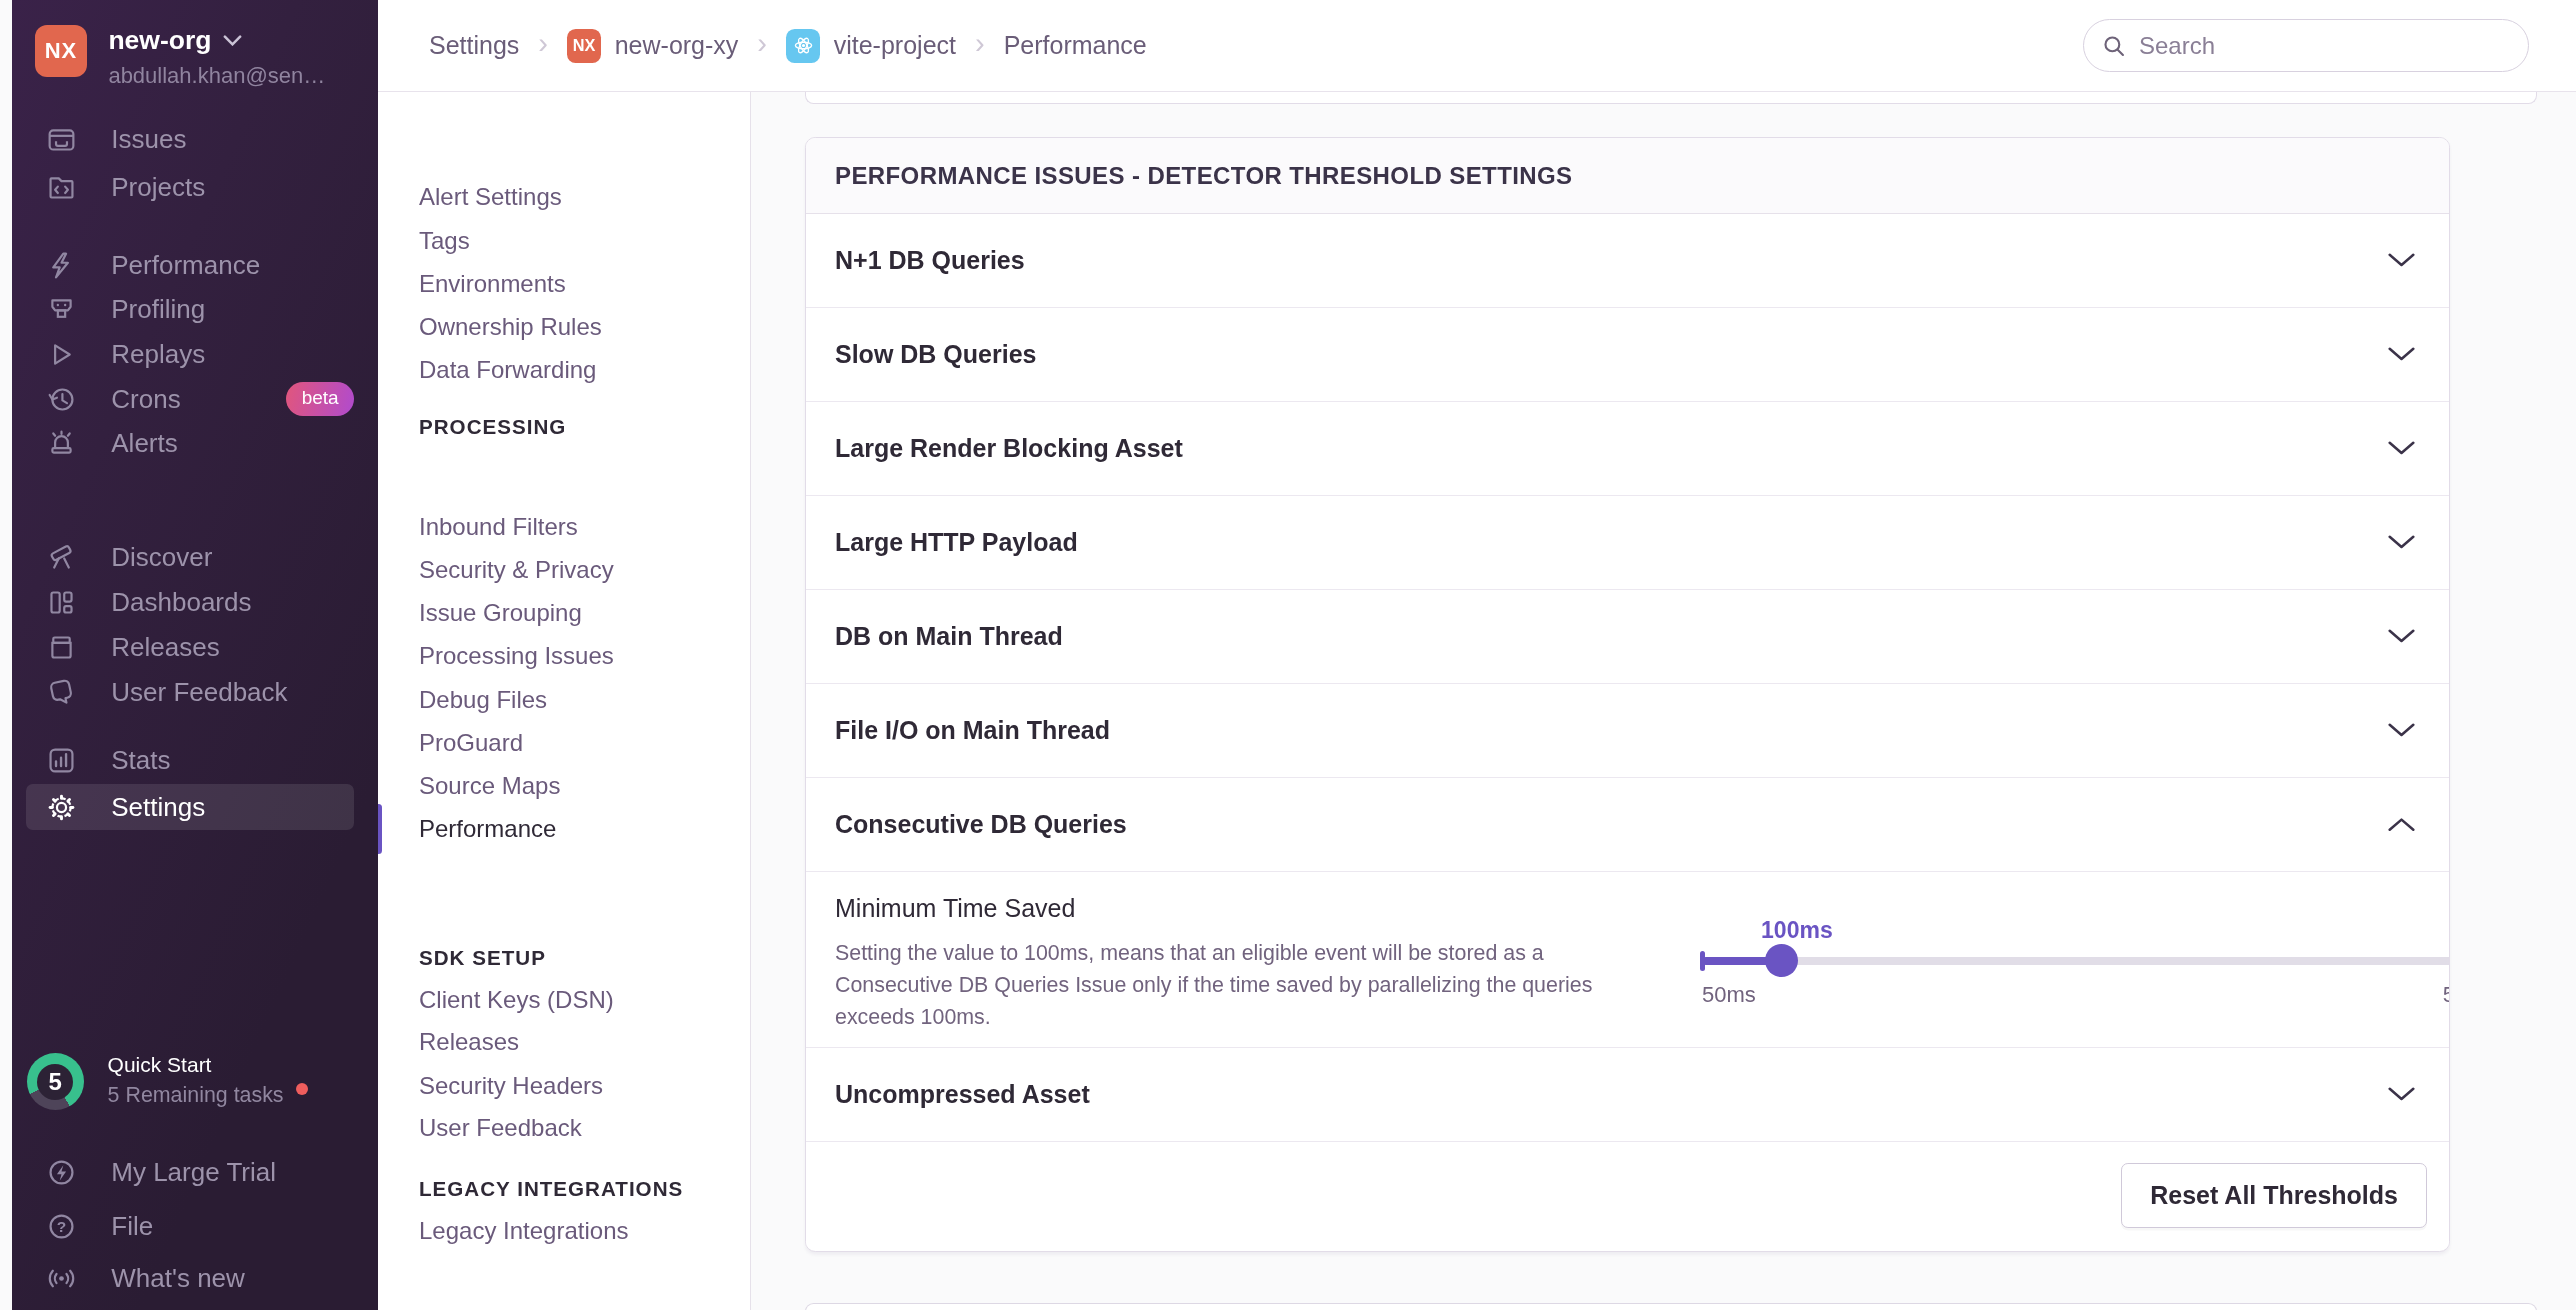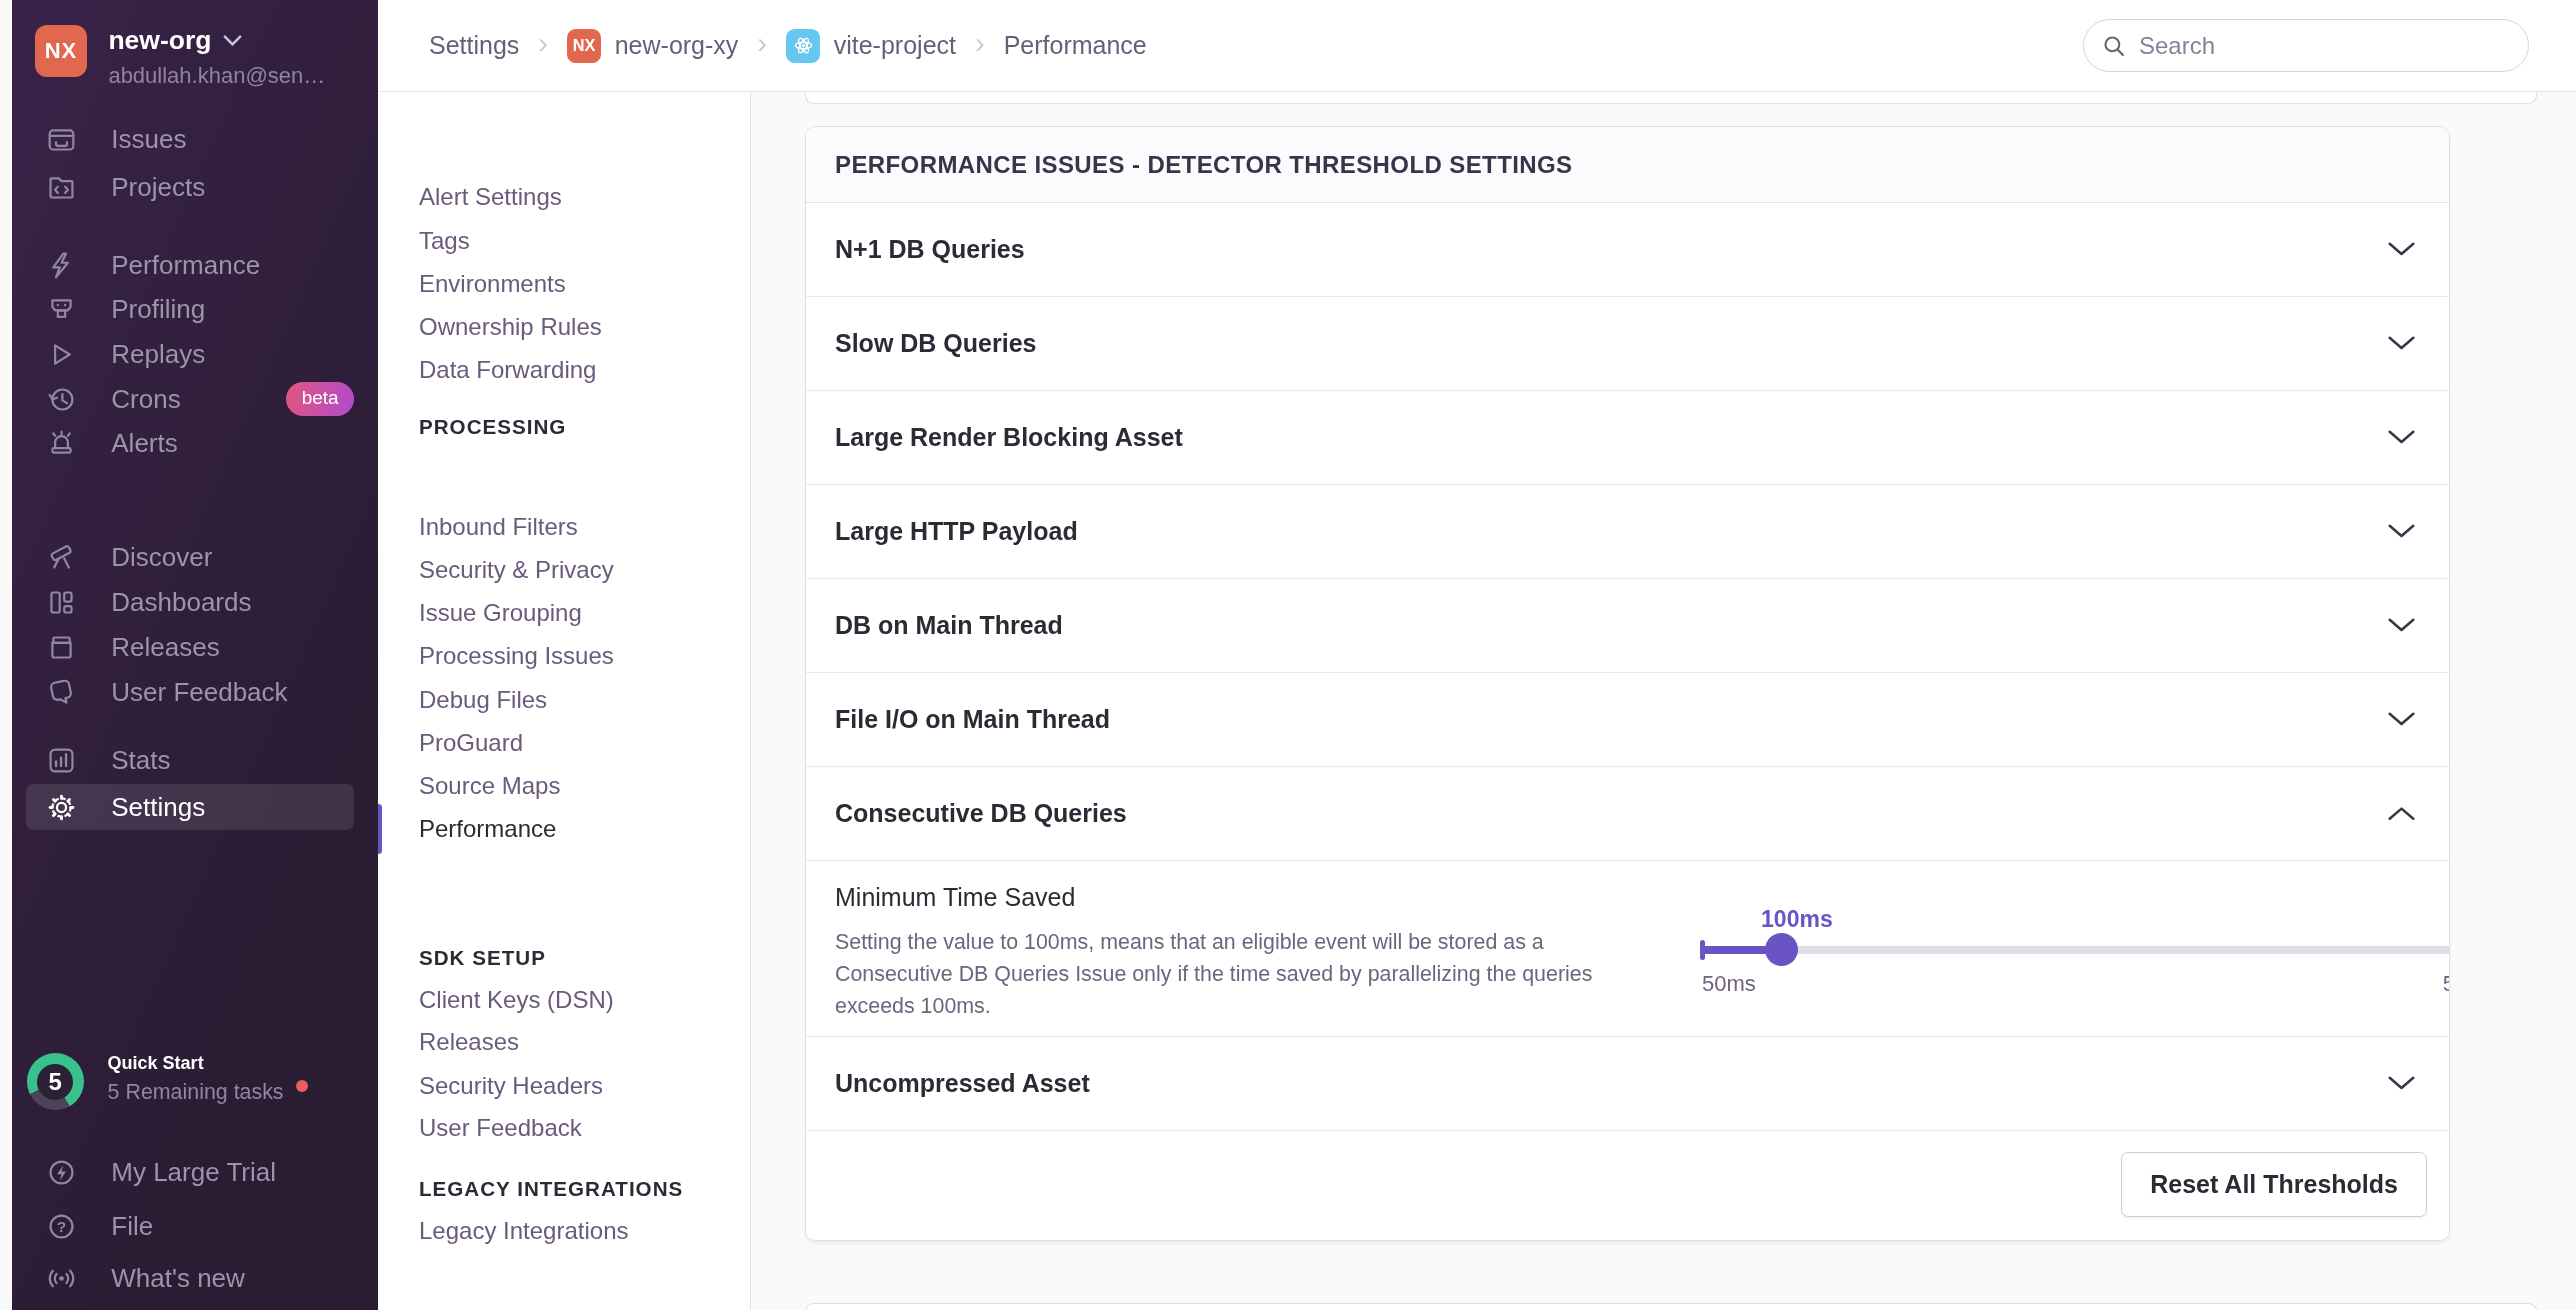--- a/index.html
+++ b/index.html
@@ -43,21 +43,21 @@
     width:57px; height:57px; border-radius:50%;
     background:conic-gradient(from 150deg, #4e4459 0 26%, #38c08d 26% 100%);
     display:flex; align-items:center; justify-content:center;
   }
   .qs-hole {
     width:36px; height:36px; border-radius:50%; background:#2c2235;
     color:#fff; font-size:24px; font-weight:bold;
     display:flex; align-items:center; justify-content:center;
   }
   .qs-meta { margin-left:24px; }
-  .qs-title { color:#fff; font-size:18px; font-weight:700; }
+  .qs-title { color:#fff; font-size:21px; font-weight:400; }
   .qs-sub { color:#9187a0; font-size:21.4px; margin-top:6px; display:flex; gap:12px; }
   .qs-dot { width:12px; height:12px; border-radius:50%; background:#ef5d5d; }
 
   
   .topbar {
     position:absolute; left:366px; right:0; top:0; height:92px; background:#fff;
     border-bottom:1.7px solid #e8e3ec; display:flex; align-items:center;
     padding:0 47px 0 51px; z-index:4;
   }
   .crumbs { display:flex; align-items:center; gap:19px; font-size:25px; color:#6a5d78; }
@@ -93,21 +93,21 @@
   .content { position:absolute; left:738px; right:0; top:92px; bottom:0; background:#fafafb; }
   .panel-sliver-top {
     position:absolute; left:55px; width:1732px; top:-1.7px; height:13.7px; background:#fff;
     border:1.7px solid #e2dce8; border-top:none; border-radius:0 0 8.6px 8.6px;
   }
   .panel-sliver-bottom {
     position:absolute; left:55px; width:1732px; top:1211px; height:10.3px; background:#fff;
     border:1.7px solid #ddd8e4; border-bottom:none; border-radius:8.6px 8.6px 0 0;
   }
   .panel {
-    position:absolute; left:55px; top:34px; width:1645px; height:1115px;
+    position:absolute; left:55px; top:45px; width:1645px; height:1115px;
     background:#fff; border:1.7px solid #e2dce8; border-radius:10.3px;
     box-shadow:0 2.6px 3.4px rgba(45,0,85,0.05); overflow:hidden;
   }
   .panel-header {
     height:76px; background:#fbfafc; border-bottom:1.7px solid #e6e1ea;
     display:flex; align-items:center; padding:0 29px;
     font-size:24px; font-weight:bold; color:#3b3349; letter-spacing:0.4px; text-transform:uppercase;
   }
   .acc-row {
     height:94px; border-bottom:1.7px solid #ece8f0;

